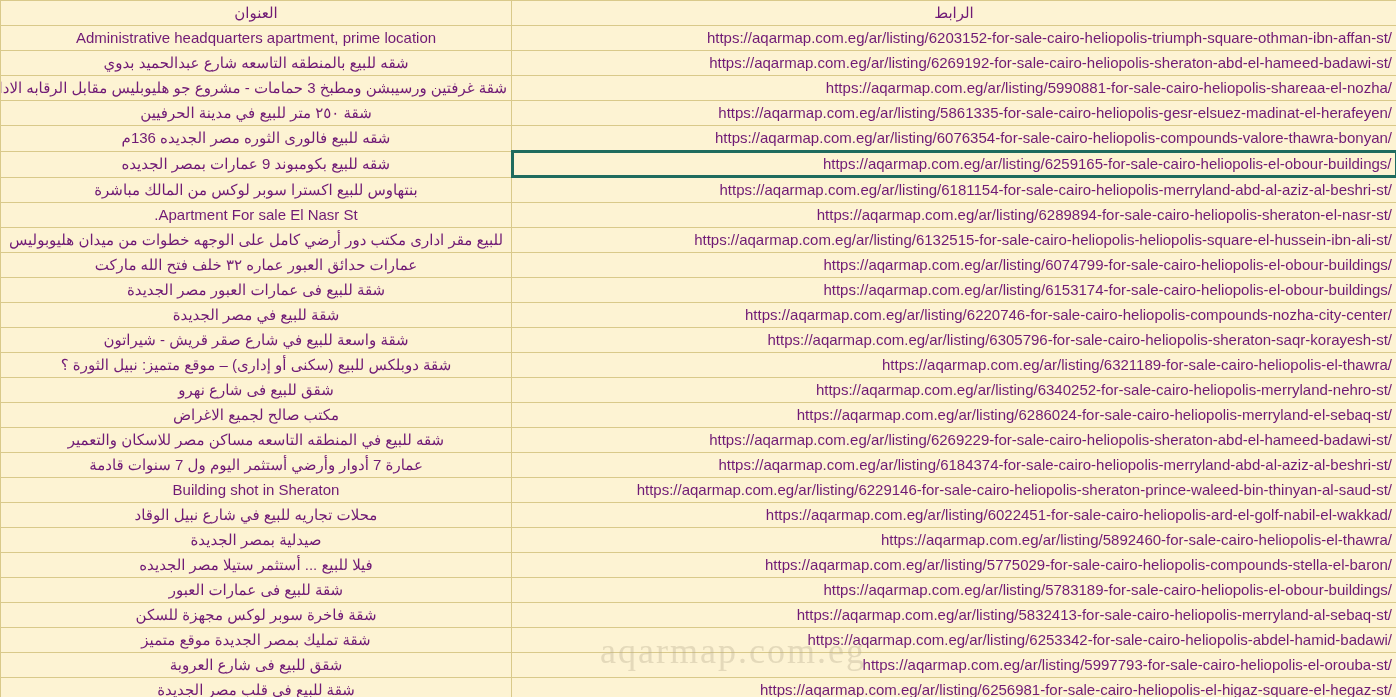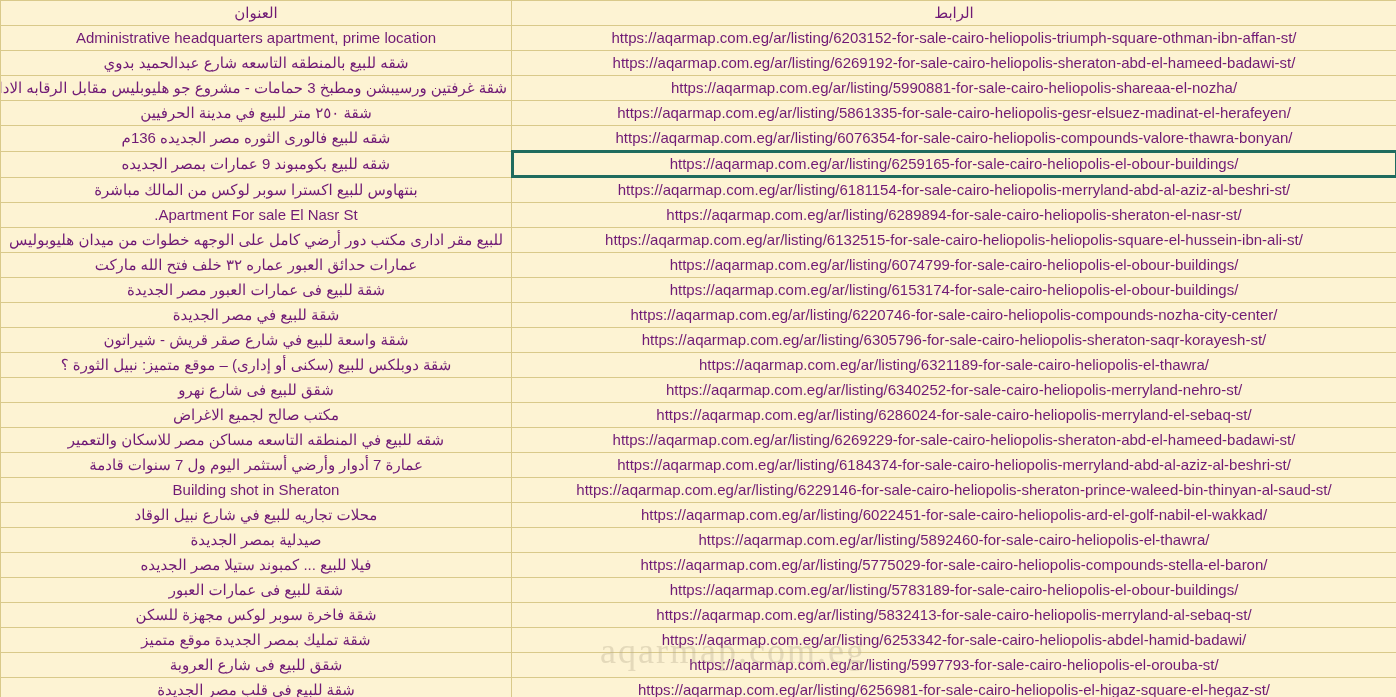--- a/index.html
+++ b/index.html
@@ -37,20 +37,21 @@
     background: #fdf3d3;
     font-weight: normal;
   }
   table.grid th {
     background: #fdf3d3;
     font-size: 15px;
   }
   table.grid td.link {
     direction: ltr;
     unicode-bidi: isolate;
+    text-align: right;
   }
   table.grid td.title {
     direction: rtl;
     unicode-bidi: isolate;
     margin-left: 16px;
   }
   table.grid tr.selected td.link {
     border: 2px solid #1f6b5e;
     box-shadow: inset 0 0 0 1px #1f6b5e;
   }
@@ -159,21 +160,21 @@
         </tr>
         <tr>
           <td class="title">محلات تجاريه للبيع في شارع نبيل الوقاد</td>
           <td class="link">https://aqarmap.com.eg/ar/listing/6022451-for-sale-cairo-heliopolis-ard-el-golf-nabil-el-wakkad/</td>
         </tr>
         <tr>
           <td class="title">صيدلية بمصر الجديدة</td>
           <td class="link">https://aqarmap.com.eg/ar/listing/5892460-for-sale-cairo-heliopolis-el-thawra/</td>
         </tr>
         <tr>
-          <td class="title">فيلا للبيع ... كمبوند ستيلا مصر الجديده</td>
+          <td class="title">فيلا للبيع ... أستثمر ستيلا مصر الجديده</td>
           <td class="link">https://aqarmap.com.eg/ar/listing/5775029-for-sale-cairo-heliopolis-compounds-stella-el-baron/</td>
         </tr>
         <tr>
           <td class="title">شقة للبيع فى عمارات العبور</td>
           <td class="link">https://aqarmap.com.eg/ar/listing/5783189-for-sale-cairo-heliopolis-el-obour-buildings/</td>
         </tr>
         <tr>
           <td class="title">شقة فاخرة سوبر لوكس مجهزة للسكن</td>
           <td class="link">https://aqarmap.com.eg/ar/listing/5832413-for-sale-cairo-heliopolis-merryland-al-sebaq-st/</td>
         </tr>

